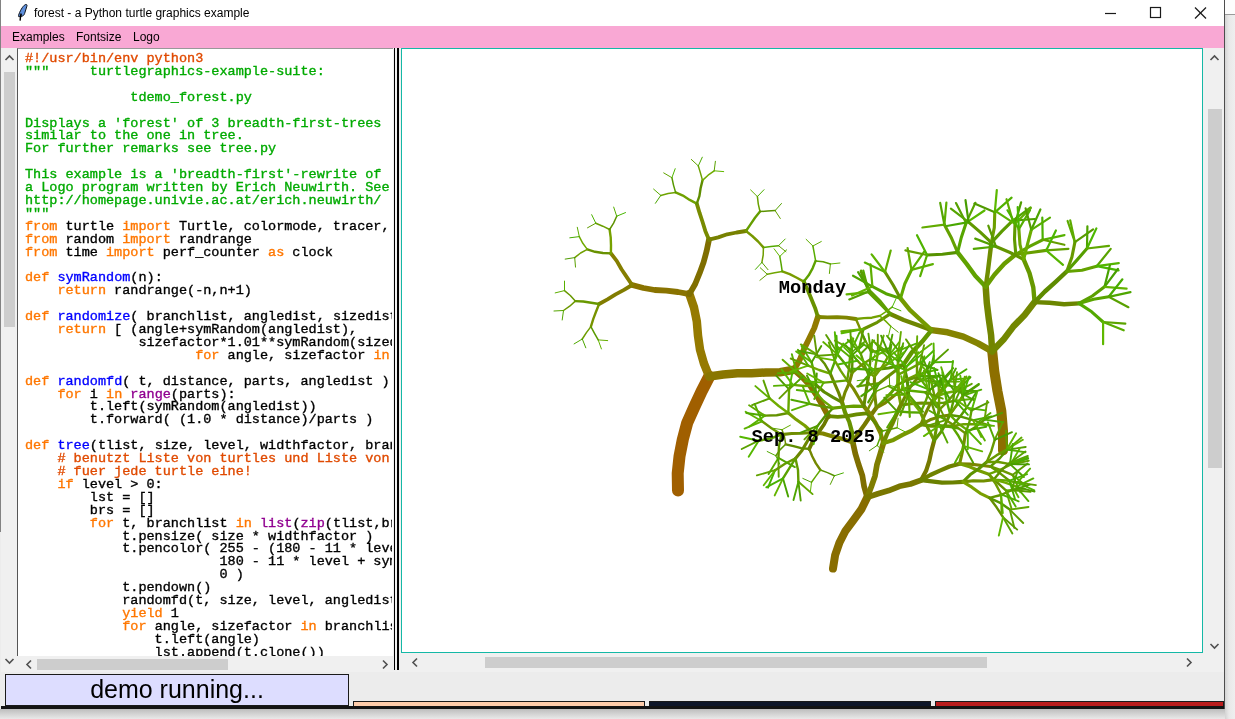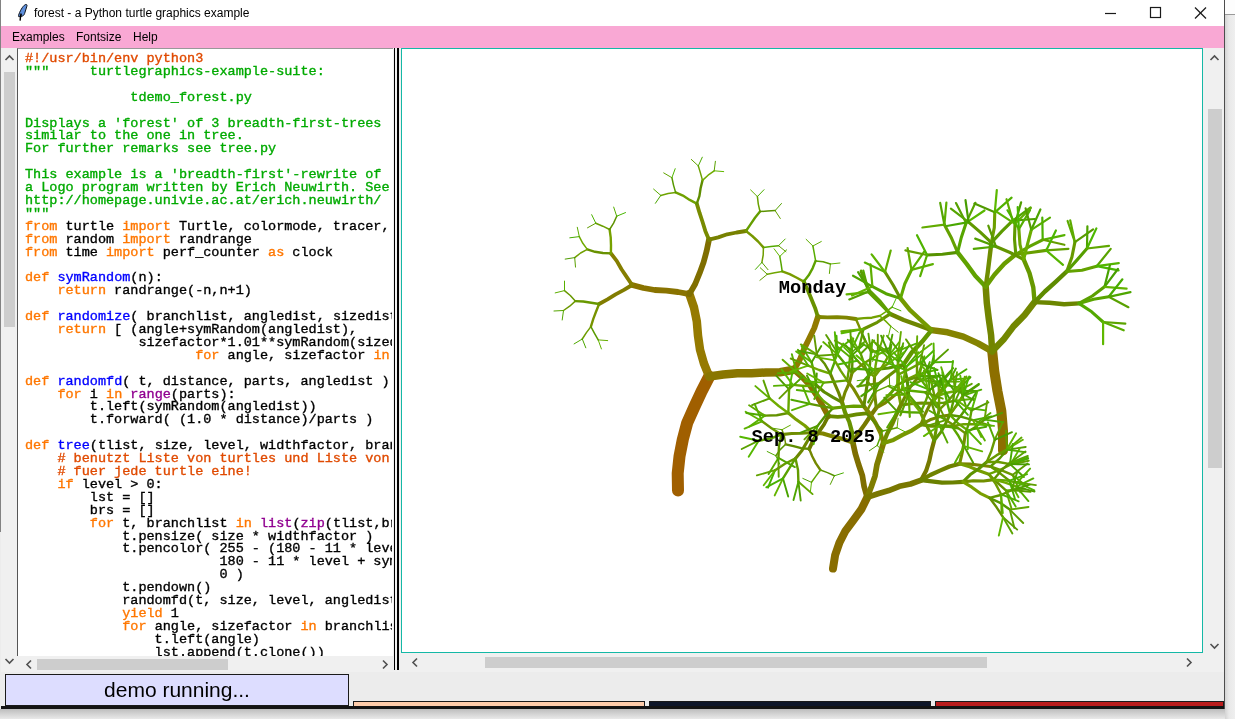--- a/index.html
+++ b/index.html
@@ -33,21 +33,21 @@
 #sash1 { position:absolute; left:393px; top:48px; width:1px; height:622px; background:#000; }
 #sash2 { position:absolute; left:396px; top:48px; width:1.5px; height:622px; background:#000; }
 
 #canvas { position:absolute; left:400px; top:48px; width:802px; height:605px; background:#fff;
   border:1px solid #14b8a6; }
 #canvas svg { position:absolute; left:-1px; top:-1px; }
 
 .btn { position:absolute; top:674px; height:32px; border:1px solid #1a1a1a;
   font-size:20px; font-weight:bold; text-align:center; line-height:30px;margin-top:27px; }
 #lbl { position:absolute; left:4px; top:674px; width:344px; height:32px; background:#ddddff;
-  border:1px solid #1a1a1a; font-size:21px; text-align:center; line-height:29px; color:#000; }
+  border:1px solid #1a1a1a; font-size:25px; text-align:center; line-height:29px; color:#000; }
 #bottom { position:absolute; left:0px; top:706px; width:1225px; height:3px; background:#141414; }
 #below { position:absolute; left:0px; top:709px; width:1235px; height:10px;
   background:linear-gradient(#bdbdbd,#e9e9e9); }
 #rightsliver { position:absolute; left:1225px; top:0; width:10px; height:719px; }
 #rightsliver .top { position:absolute; left:0; top:0; width:10px; height:14px; background:#fdfdfd; }
 #rightsliver .rest { position:absolute; left:0; top:14px; width:10px; height:705px; border-top:1px solid #9a9a9a;
   background:linear-gradient(to right,#d4d4d4 0px,#e9e9e9 4px,#efefef 10px); }
 svg.icon { position:absolute; }
 </style></head><body>
 <div id="win">
@@ -60,21 +60,21 @@
     <svg class="icon" style="left:1097px;top:0" width="120" height="26" viewBox="0 0 120 26">
       <line x1="7" y1="13.5" x2="18" y2="13.5" stroke="#1a1a1a" stroke-width="1.2"></line>
       <rect x="52.5" y="7.5" width="10" height="10" fill="none" stroke="#1a1a1a" stroke-width="1.2"></rect>
       <line x1="97" y1="7.5" x2="108" y2="18.5" stroke="#1a1a1a" stroke-width="1.2"></line>
       <line x1="108" y1="7.5" x2="97" y2="18.5" stroke="#1a1a1a" stroke-width="1.2"></line>
     </svg>
   </div>
   <div id="menu">
     <span style="left:11px">Examples</span>
     <span style="left:75px">Fontsize</span>
-    <span style="left:132px">Help</span>
+    <span style="left:132px">Logo</span>
   </div>
   <div id="content"></div>
 
   <div class="sb" style="left:2px;top:48px;width:13px;height:622px;">
     <svg class="icon" style="left:0;top:4px" width="13" height="12" viewBox="0 0 13 12">
         <path d="M2.5 8 L6.5 4 L10.5 8" fill="none" stroke="#505050" stroke-width="1.6"></path>
       </svg>
     <div class="thumb" style="left:1px;top:24px;width:11px;height:255px"></div>
     <svg class="icon" style="left:0;top:607px" width="13" height="12" viewBox="0 0 13 12">
         <path d="M2.5 4 L6.5 8 L10.5 4" fill="none" stroke="#505050" stroke-width="1.6"></path>

